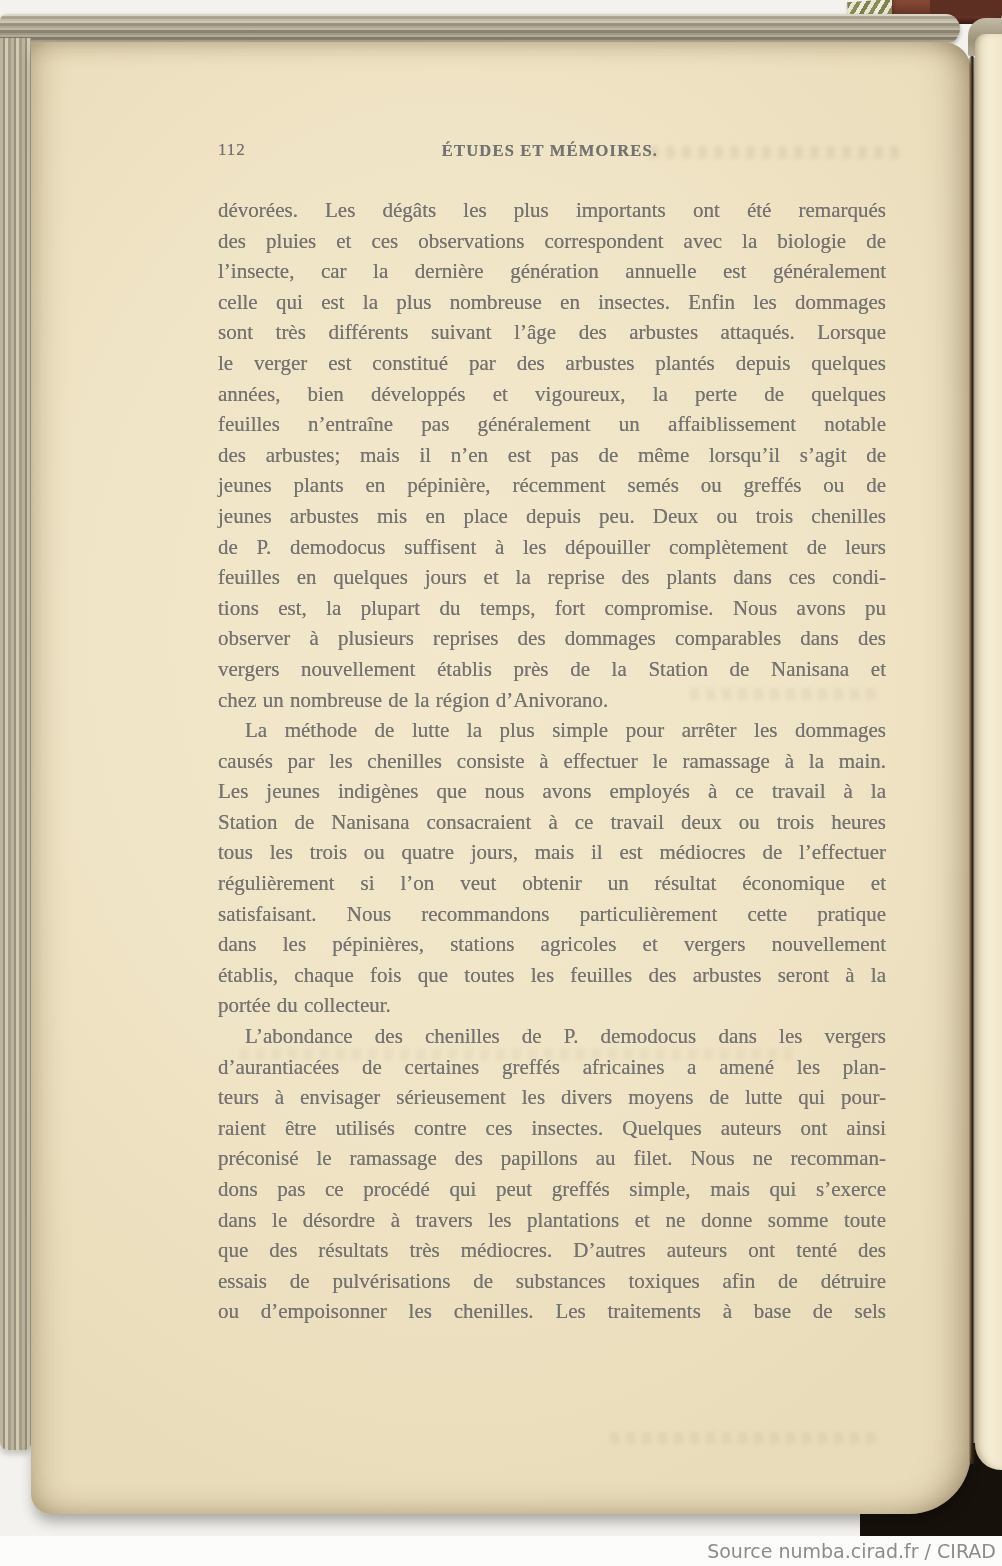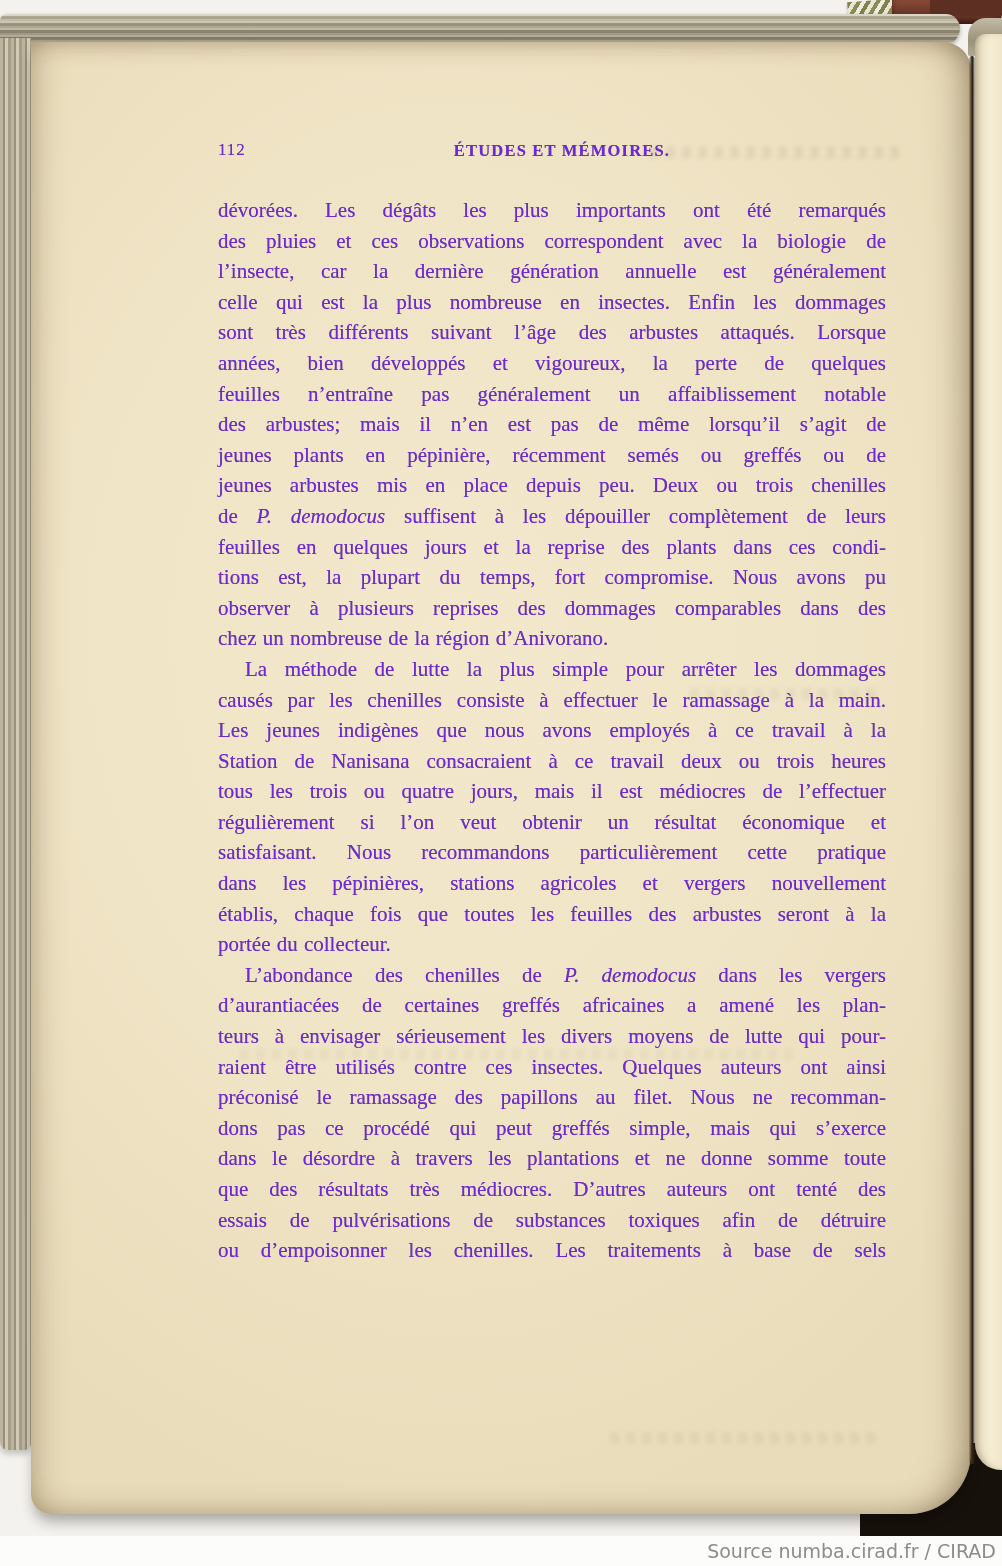--- a/index.html
+++ b/index.html
@@ -72,36 +72,36 @@
     box-shadow:inset 6px 0 8px -5px rgba(70,55,30,.5);
   }
   
   .smudge{position:absolute;filter:blur(2px);opacity:.10;
     background:repeating-linear-gradient(90deg,#7a6c4e 0 9px,transparent 9px 16px);}
   .smudge.s1{left:650px;top:146px;width:250px;height:13px;}
   .smudge.s2{left:690px;top:688px;width:190px;height:12px;opacity:.08;}
   .smudge.s3{left:240px;top:1048px;width:560px;height:12px;opacity:.06;}
   .smudge.s4{left:610px;top:1432px;width:270px;height:12px;opacity:.08;}
   
-  .ink{color:#6d28d9;text-shadow:0 0 .5px rgba(63,55,43,.55);}
+  .ink{color:#737373;text-shadow:0 0 .5px rgba(63,55,43,.55);}
   .header-row{position:absolute;left:218px;top:140px;width:664px;height:24px;}
   .page-number{position:absolute;left:0;top:0;font-size:17px;letter-spacing:1px;}
   .running-title{
-    position:absolute;left:12px;top:1px;width:100%;text-align:center;
+    position:absolute;left:0;top:1px;width:100%;text-align:center;
     font-size:16.5px;font-weight:bold;letter-spacing:1.2px;
   }
   .text-block{position:absolute;left:218px;top:195px;width:668px;}
   .text-line{
     font-size:21px;line-height:30.6px;height:30.6px;
     text-align:justify;text-align-last:justify;
     word-spacing:1px;
   }
   .text-line.lastline{text-align-last:left;}
   .text-line.indent{padding-left:27px;}
-  .italic{font-style:italic;}
+  .italic{}
   
   .caption-strip{
     position:absolute;left:0;top:1536px;width:1002px;height:30px;
     background:#fcfcfb;
   }
   .caption-text{
     position:absolute;right:6px;top:0;height:30px;line-height:30px;
     font-family:"DejaVu Sans",sans-serif;font-size:19px;color:#8c8c8c;
   }
 </style>
@@ -133,29 +133,31 @@
     <span class="page-number">112</span>
     <span class="running-title">ÉTUDES ET MÉMOIRES.</span>
   </div>
 
   <div class="text-block ink">
       <div class="text-line"><span>dévorées. Les dégâts les plus importants ont été remarqués</span></div>
       <div class="text-line"><span>des pluies et ces observations correspondent avec la biologie de</span></div>
       <div class="text-line"><span>l’insecte, car la dernière génération annuelle est généralement</span></div>
       <div class="text-line"><span>celle qui est la plus nombreuse en insectes. Enfin les dommages</span></div>
       <div class="text-line"><span>sont très différents suivant l’âge des arbustes attaqués. Lorsque</span></div>
+      <div class="text-line"><span>le verger est constitué par des arbustes plantés depuis quelques</span></div>
       <div class="text-line"><span>années, bien développés et vigoureux, la perte de quelques</span></div>
       <div class="text-line"><span>feuilles n’entraîne pas généralement un affaiblissement notable</span></div>
       <div class="text-line"><span>des arbustes; mais il n’en est pas de même lorsqu’il s’agit de</span></div>
       <div class="text-line"><span>jeunes plants en pépinière, récemment semés ou greffés ou de</span></div>
       <div class="text-line"><span>jeunes arbustes mis en place depuis peu. Deux ou trois chenilles</span></div>
       <div class="text-line"><span>de </span><span class="italic">P. demodocus</span><span> suffisent à les dépouiller complètement de leurs</span></div>
       <div class="text-line"><span>feuilles en quelques jours et la reprise des plants dans ces condi-</span></div>
       <div class="text-line"><span>tions est, la plupart du temps, fort compromise. Nous avons pu</span></div>
       <div class="text-line"><span>observer à plusieurs reprises des dommages comparables dans des</span></div>
+      <div class="text-line"><span>vergers nouvellement établis près de la Station de Nanisana et</span></div>
       <div class="text-line lastline"><span>chez un nombreuse de la région d’Anivorano.</span></div>
       <div class="text-line indent"><span>La méthode de lutte la plus simple pour arrêter les dommages</span></div>
       <div class="text-line"><span>causés par les chenilles consiste à effectuer le ramassage à la main.</span></div>
       <div class="text-line"><span>Les jeunes indigènes que nous avons employés à ce travail à la</span></div>
       <div class="text-line"><span>Station de Nanisana consacraient à ce travail deux ou trois heures</span></div>
       <div class="text-line"><span>tous les trois ou quatre jours, mais il est médiocres de l’effectuer</span></div>
       <div class="text-line"><span>régulièrement si l’on veut obtenir un résultat économique et</span></div>
       <div class="text-line"><span>satisfaisant. Nous recommandons particulièrement cette pratique</span></div>
       <div class="text-line"><span>dans les pépinières, stations agricoles et vergers nouvellement</span></div>
       <div class="text-line"><span>établis, chaque fois que toutes les feuilles des arbustes seront à la</span></div>

